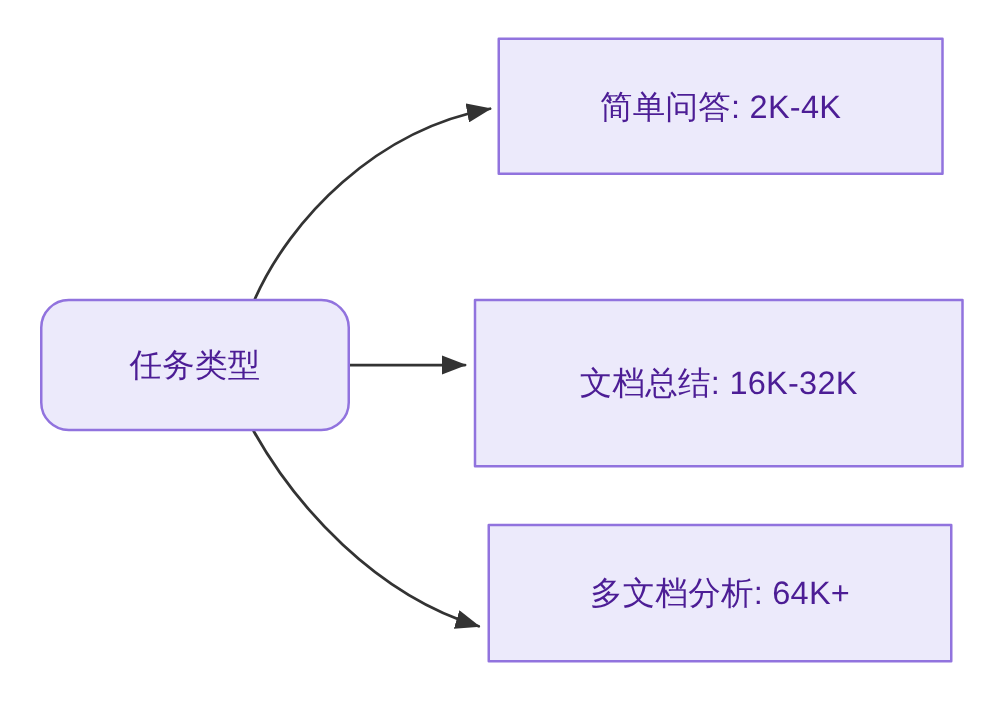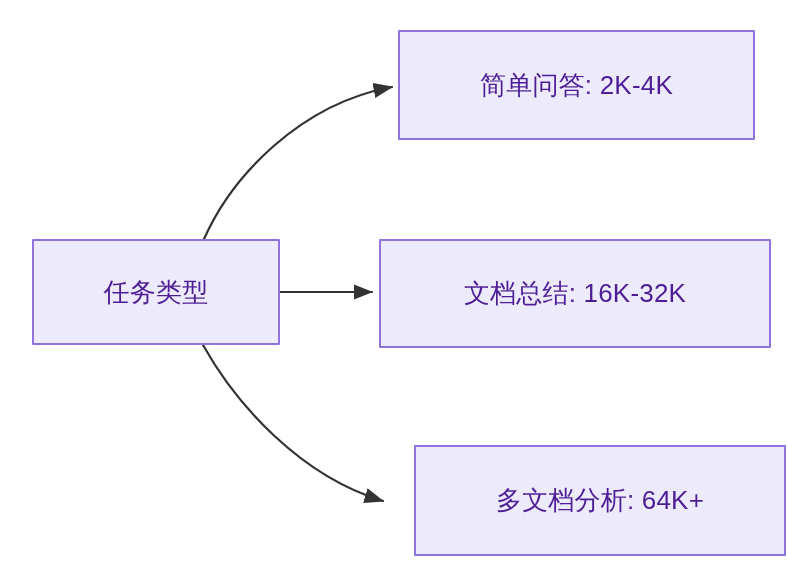--- a/index.html
+++ b/index.html
@@ -44,39 +44,39 @@
     font-size: 26px;
     line-height: 1.25;
     letter-spacing: 0.2px;
     white-space: nowrap;
   }
   #node-source {
     left: 32px;
     top: 239px;
     width: 248px;
     height: 106px;
+    border-radius: 23px;
   }
   #node-simple-qa {
     left: 398px;
     top: 30px;
     width: 357px;
     height: 110px;
   }
   #node-doc-summary {
     left: 379px;
     top: 239px;
     width: 392px;
-    height: 109px;
+    height: 135px;
   }
   #node-multi-doc {
     left: 390px;
-    top: 445px;
+    top: 419px;
     width: 372px;
     height: 111px;
-    margin-left: 24px;
   }
 </style>
 </head>
 <body>
 
 <div id="diagram-canvas">
 
   <svg id="edge-layer" viewBox="0 0 787 572" width="787" height="572" xmlns="http://www.w3.org/2000/svg">
     <defs>
       <marker id="arrowhead" markerWidth="9" markerHeight="7" refX="8.4" refY="3.5" orient="auto" markerUnits="strokeWidth">

